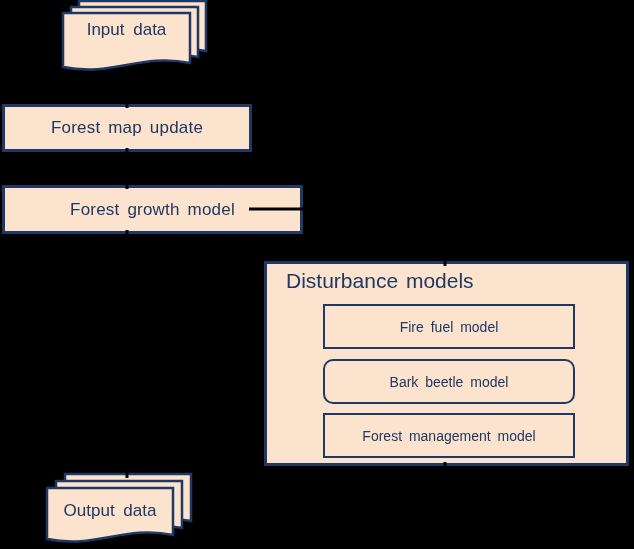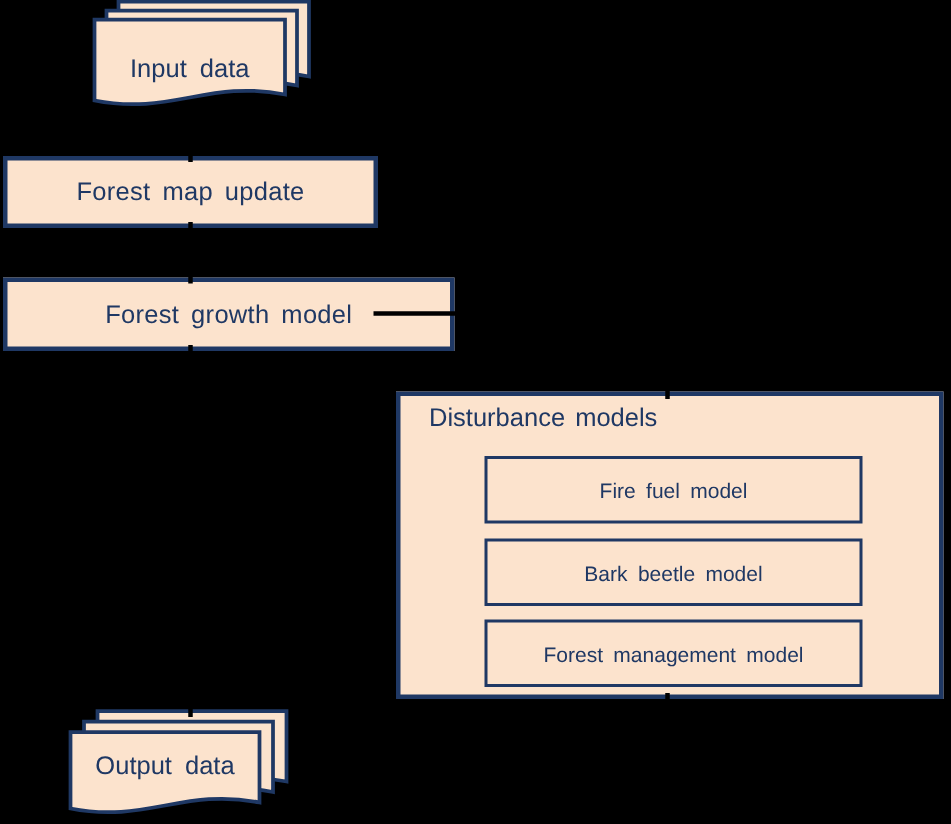--- a/index.html
+++ b/index.html
@@ -47,51 +47,51 @@
     left: 264px; top: 261px;
     width: 365px; height: 205px;
     box-sizing: border-box;
     background: #FCE3CD;
     border: 3px solid #1F3864;
     z-index: 2;
   }
   .container-label {
     position: absolute;
     left: 19px; top: 5px;
-    font-size: 17px;
+    font-size: 21px;
     word-spacing: 2px;
   }
   .inner-box {
     position: absolute;
     box-sizing: border-box;
     left: 56px;
     width: 252px;
     height: 45px;
     background: #FCE3CD;
     border: 2px solid #1F3864;
     display: flex;
     align-items: center;
     justify-content: center;
     font-size: 14px;
     word-spacing: 3px;
   }
   .inner-box-1 { top: 40px; }
-  .inner-box-2 { top: 95px; }
+  .inner-box-2 { top: 95px; border-radius: 10px; }
   .inner-box-3 { top: 149px; }
 
   .doc-label {
     position: absolute;
     display: flex;
     align-items: center;
     justify-content: center;
     font-size: 17px;
     word-spacing: 4px;
     z-index: 2;
   }
-  .doc-label-input  { left: 63px; top: 21px;  width: 127px; height: 50px; }
+  .doc-label-input  { left: 63px; top: 5px;  width: 127px; height: 50px; }
   .doc-label-output { left: 47px; top: 488px; width: 126px; height: 46px; }
 </style>
 </head>
 <body>
 
 <div class="canvas">
 
   <svg class="layer doc-layer" width="634" height="549" viewBox="0 0 634 549">
 
     <g>

